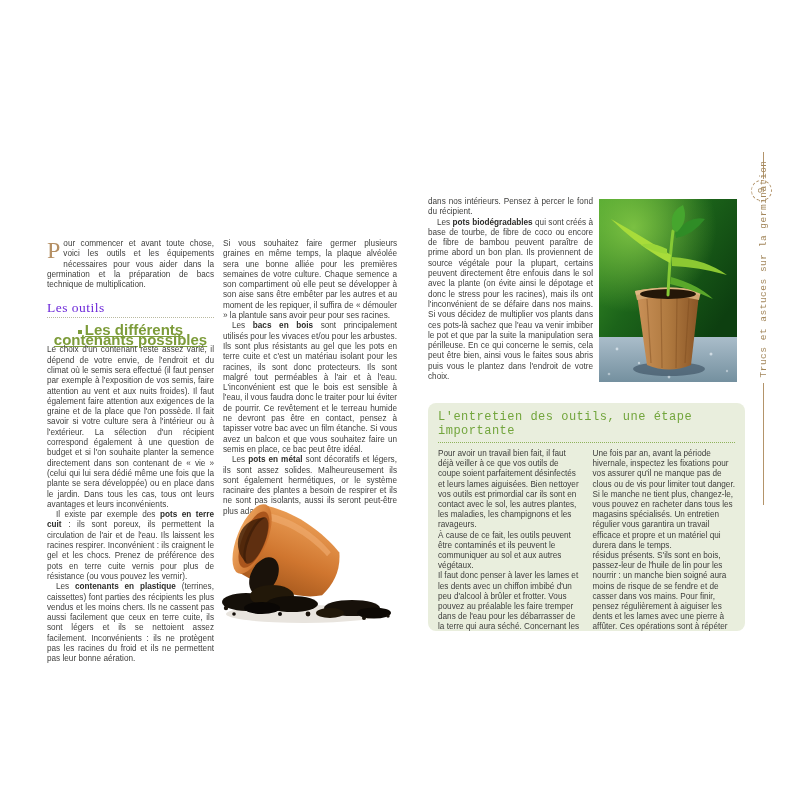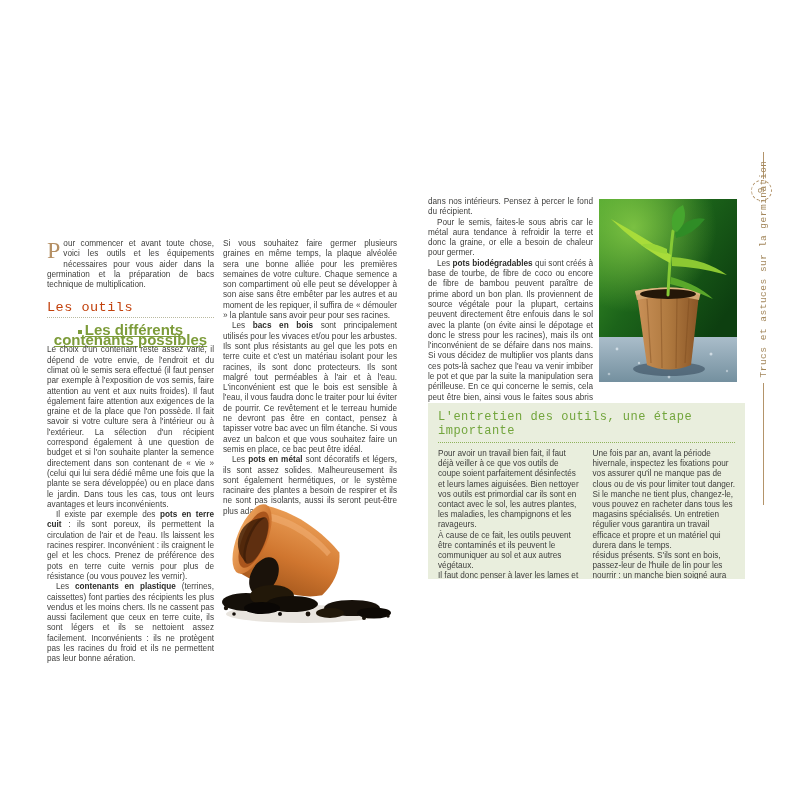--- a/index.html
+++ b/index.html
@@ -18,34 +18,34 @@
   #col1{left:47px;top:239px;width:167px;}
   #col2{left:223px;top:239px;width:174px;}
   #col3{left:428px;top:197px;width:165px;height:206px;overflow:hidden;}
   .col p{margin:0;}
   .col p.indent{text-indent:9px;}
   .b{font-weight:bold;color:#2d2d2b;}
 
   .dropcap{float:left;font-family:"Liberation Serif",serif;font-size:24px;line-height:20px;
            color:#b59065;margin:1px 3px 0 0;}
 
-  .heading-outils{margin:13px 0 7px;font-family:Liberation Mono, monospace;font-weight:normal;
-                  font-size:13.5px;letter-spacing:.5px;color:#c2410c;
+  .heading-outils{margin:13px 0 7px;font-family:Liberation Serif, serif;font-weight:normal;
+                  font-size:13.5px;letter-spacing:.5px;color:#6d28d9;
                   border-bottom:1px dotted #b9b9a0;padding-bottom:3px;}
   .subheading{margin:0 0 3px;font-size:15px;font-weight:bold;color:#7d9c3a;text-align:center;text-decoration:underline;}
   .bullet-square{display:inline-block;width:4px;height:4px;background:#7d9c3a;
                  margin-right:3px;vertical-align:1px;}
 
   
   .spill{position:absolute;left:212px;top:492px;width:182px;height:142px;}
   .photo{position:absolute;left:599px;top:199px;width:138px;height:183px;}
 
   
-  .maintenance{position:absolute;left:428px;top:403px;width:317px;height:176px;
-               background:#e9eedd;box-sizing:border-box;padding:7px 10px 8px;overflow:hidden;}
+  .maintenance{position:absolute;left:428px;top:403px;width:317px;height:228px;
+               background:#e9eedd;box-sizing:border-box;padding:7px 10px 8px;overflow:hidden;border-radius:8px;}
   .maintenance h2{margin:0 0 6px;font-family:"Liberation Mono",monospace;font-weight:normal;
                   font-size:12px;letter-spacing:.5px;color:#72a53c;
                   border-bottom:1px dotted #8fb25a;padding-bottom:4px;}
   .box-cols{display:flex;gap:12px;}
   .box-col{width:50%;font-size:8.2px;line-height:10.2px;color:#3e3e3c;text-align:left;}
   .box-col p{margin:0;}
 
   
   .rule{position:absolute;left:763px;width:1px;background:#b3946a;}
   #rule-top{top:152px;height:27px;}
@@ -112,21 +112,20 @@
     <circle cx="14" cy="116" r="2.2" fill="#1a130b"></circle>
       <circle cx="22" cy="122" r="1.8" fill="#110c07"></circle>
     <circle cx="96" cy="122" r="2.4" fill="#1a130b"></circle>
       <circle cx="176" cy="124" r="1.7" fill="#17110a"></circle>
     <circle cx="68" cy="122" r="2" fill="#0c0906"></circle>
       <circle cx="152" cy="126" r="2" fill="#140f08"></circle>
   </svg>
 
   <div class="col" id="col3">
     <p><span>dans nos intérieurs. Pensez à percer le fond du récipient.</span></p>
-    <p class="indent"><span>Pour le semis, faites-le sous abris car le métal aura tendance à refroidir la terre et donc la graine, or elle a besoin de chaleur pour germer.</span></p>
     <p class="indent"><span>Les </span><span class="b">pots biodégradables</span><span> qui sont créés à base de tourbe, de fibre de coco ou encore de fibre de bambou peuvent paraître de prime abord un bon plan. Ils proviennent de source végétale pour la plupart, certains peuvent directement être enfouis dans le sol avec la plante (on évite ainsi le dépotage et donc le stress pour les racines), mais ils ont l'inconvénient de se défaire dans nos mains. Si vous décidez de multiplier vos plants dans ces pots-là sachez que l'eau va venir imbiber le pot et que par la suite la manipulation sera périlleuse. En ce qui concerne le semis, cela peut être bien, ainsi vous le faites sous abris puis vous le plantez dans l'endroit de votre choix.</span></p>
   </div>
 
   <svg class="photo" viewBox="0 0 138 183" aria-hidden="true">
     <defs>
       <linearGradient id="bgG" x1="0" y1="0" x2="1" y2=".7">
         <stop offset="0" stop-color="#3f9a28"></stop>
           <stop offset=".5" stop-color="#1c641a"></stop>
           <stop offset="1" stop-color="#0d3f10"></stop>
       </linearGradient>

